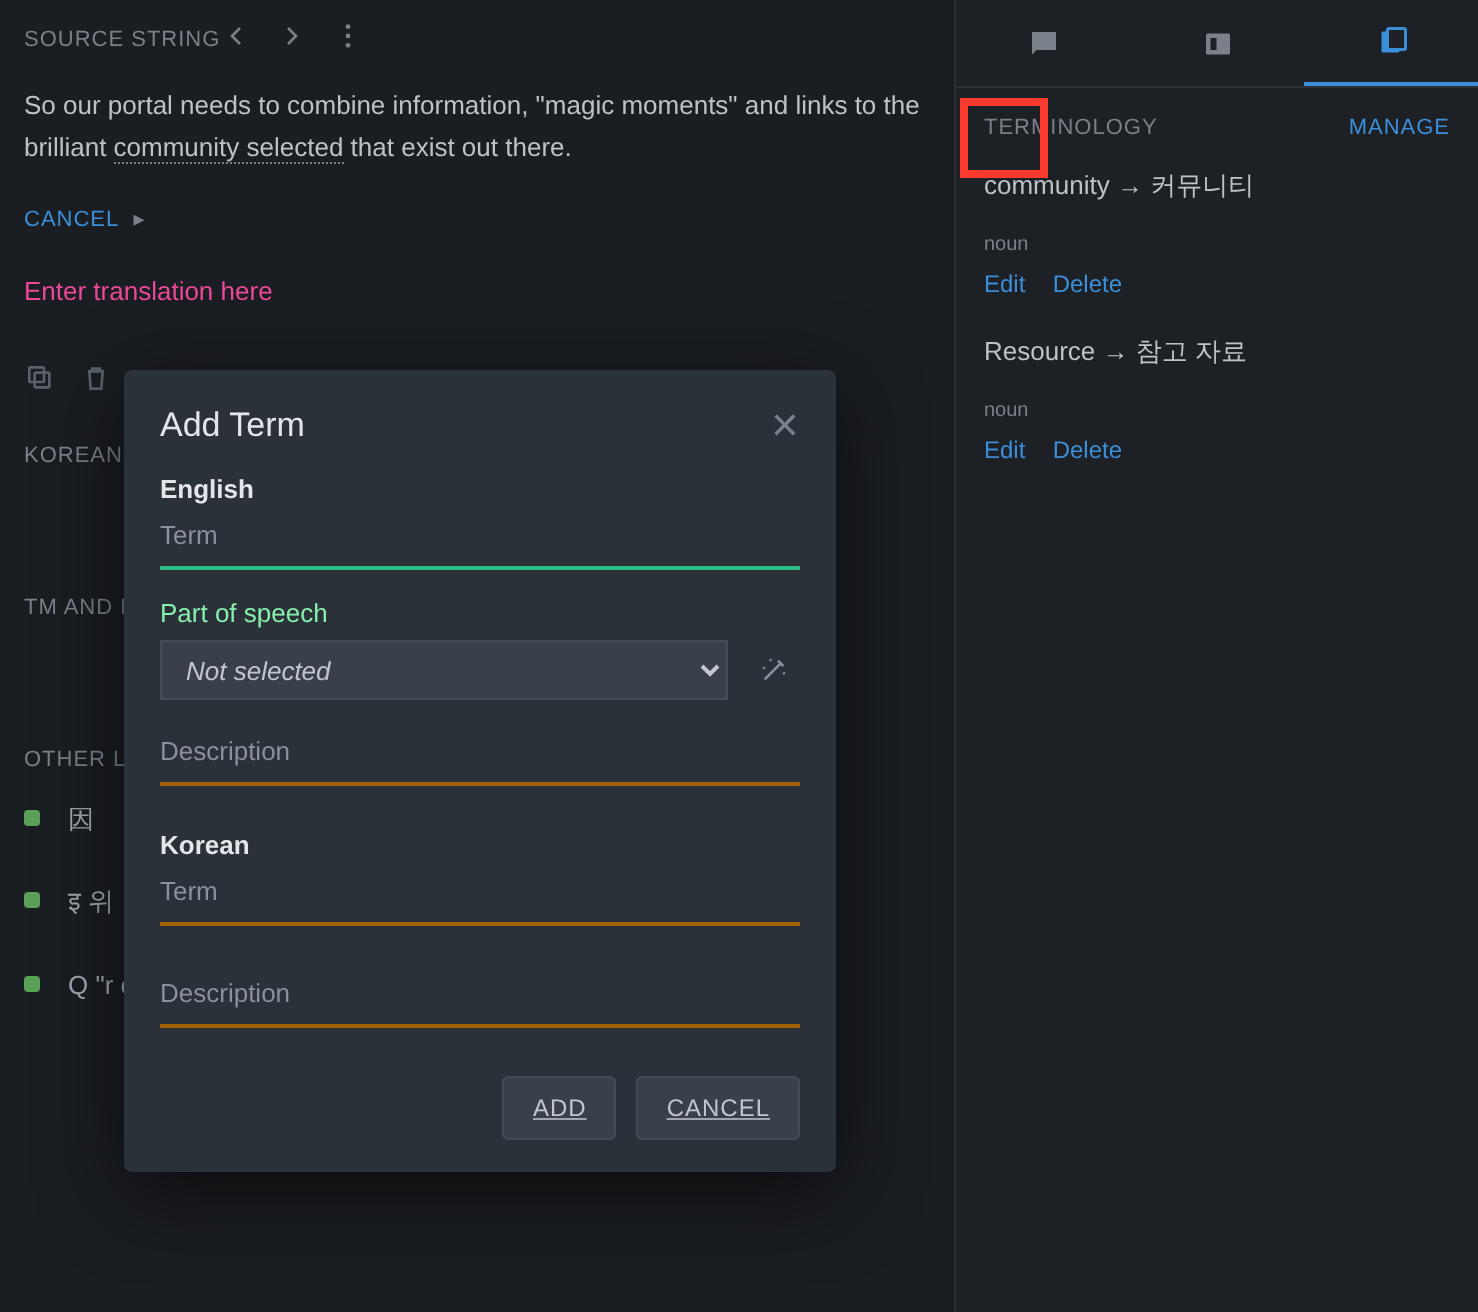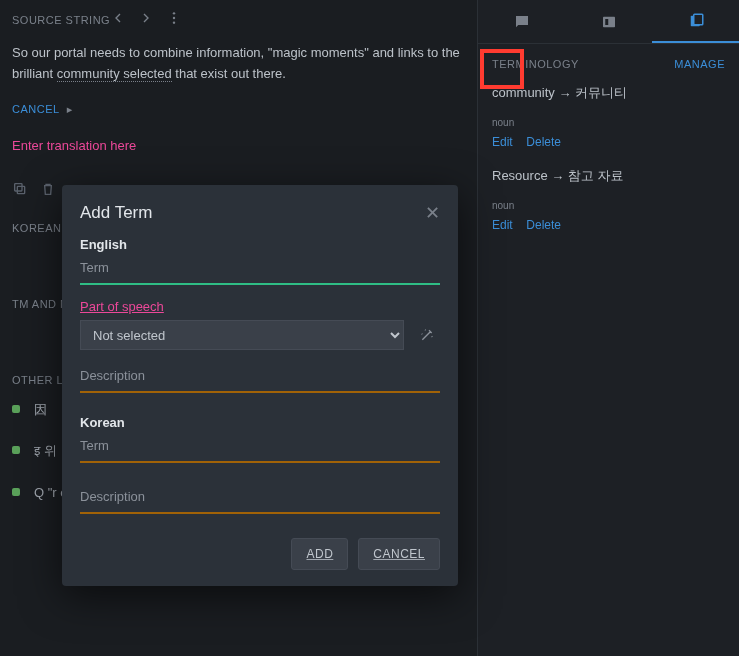--- a/index.html
+++ b/index.html
@@ -42,40 +42,40 @@
     .term-header-label { font-size: 11px; letter-spacing: 0.5px; color: #7a808a; }
     .manage-link { font-size: 11px; letter-spacing: 0.5px; color: #3b8ed8; cursor: pointer; }
     .term-entry { padding: 6px 14px 12px; }
     .term-line { color: #bcc2c9; font-size: 13px; }
     .term-pos { font-size: 10px; color: #7a808a; margin-top: 15px; }
     .term-actions { margin-top: 6px; }
     .term-actions a { color: #3b8ed8; font-size: 12px; margin-right: 10px; cursor: pointer; }
 
     
     .modal {
-      position: absolute; left: 62px; top: 185px; width: 396px;
+      position: absolute; left: 62px; top: 185px; width: 356px;
       background: #2b3139; border-radius: 4px;
       box-shadow: 0 10px 40px rgba(0,0,0,0.6);
       padding: 18px 18px 16px;
     }
     .modal-title-row { display: flex; justify-content: space-between; align-items: center; margin-bottom: 14px; }
     .modal-title { font-size: 17px; color: #e2e6ea; font-weight: 400; }
     .close-btn { color: #7a808a; font-size: 18px; cursor: pointer; line-height: 1; }
     .lang-label { font-size: 13px; font-weight: 600; color: #e2e6ea; margin-top: 8px; }
     .field-input {
       width: 100%; background: transparent; border: none; border-bottom: 2px solid #a16207;
       padding: 8px 0; font-size: 13px; color: #c0c6cd; outline: none;
     }
     .field-input.highlighted { border-bottom: 2px solid #2fbd85; }
     .field-input::placeholder { color: #8b919a; }
-    .field-label { font-size: 13px; color: #ec4899; margin-top: 14px; display: block; text-decoration: underline; }
+    .field-label { font-size: 13px; color: #86efac; margin-top: 14px; display: block; }
     .select-row { display: flex; align-items: center; gap: 10px; margin-top: 6px; }
     .pos-select {
       flex: 1; background: #3a4049; border: 1px solid #454b55; color: #c0c6cd;
-      font-size: 13px; padding: 6px 8px; height: 30px; outline: none;
+      font-size: 13px; padding: 6px 8px; height: 30px; outline: none; font-style: italic;
     }
     .wand-btn { width: 26px; height: 26px; display: flex; align-items: center; justify-content: center; color: #8b919a; cursor: pointer; }
     .modal-actions { display: flex; justify-content: flex-end; gap: 10px; margin-top: 24px; text-decoration: underline; }
     .modal-btn {
       background: #3a4049; border: 1px solid #454b55; color: #c0c6cd;
       font-size: 12px; letter-spacing: 0.5px; padding: 8px 14px; cursor: pointer; border-radius: 3px;
     }
     .icon-svg { width: 18px; height: 18px; fill: currentColor; }
     .icon-svg-sm { width: 16px; height: 16px; fill: currentColor; }
   </style>

